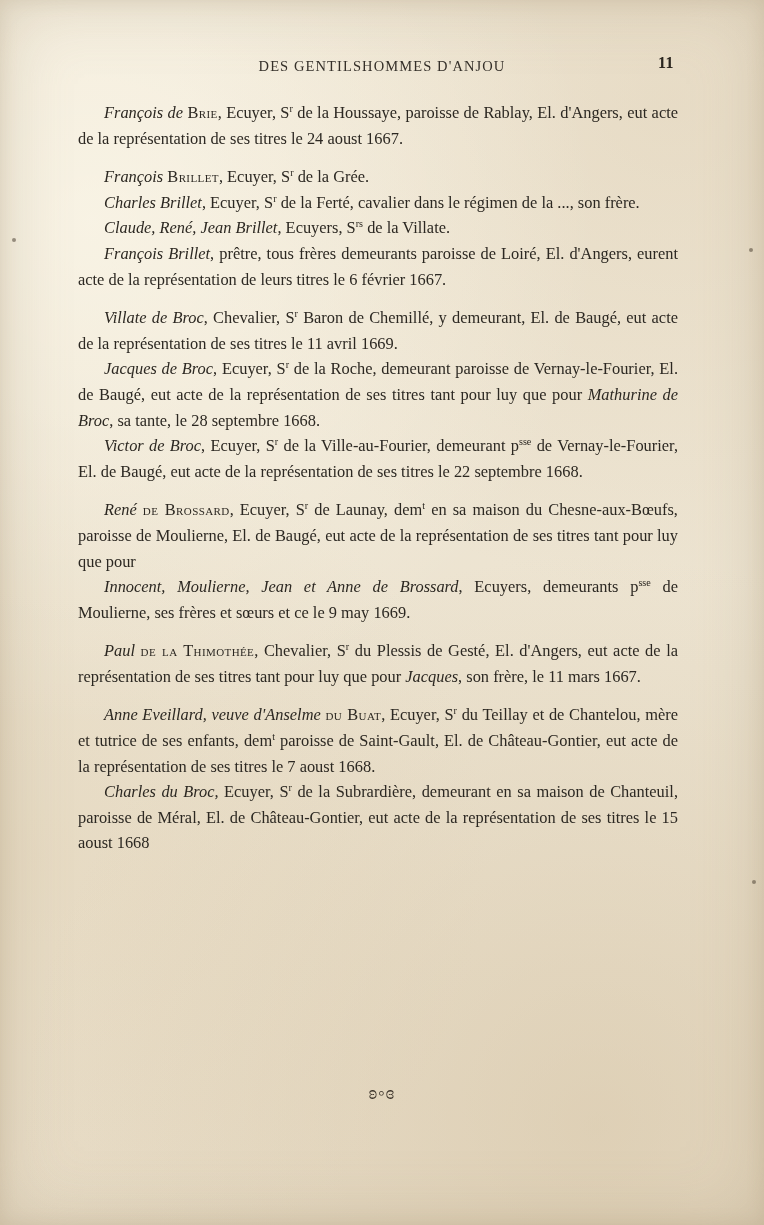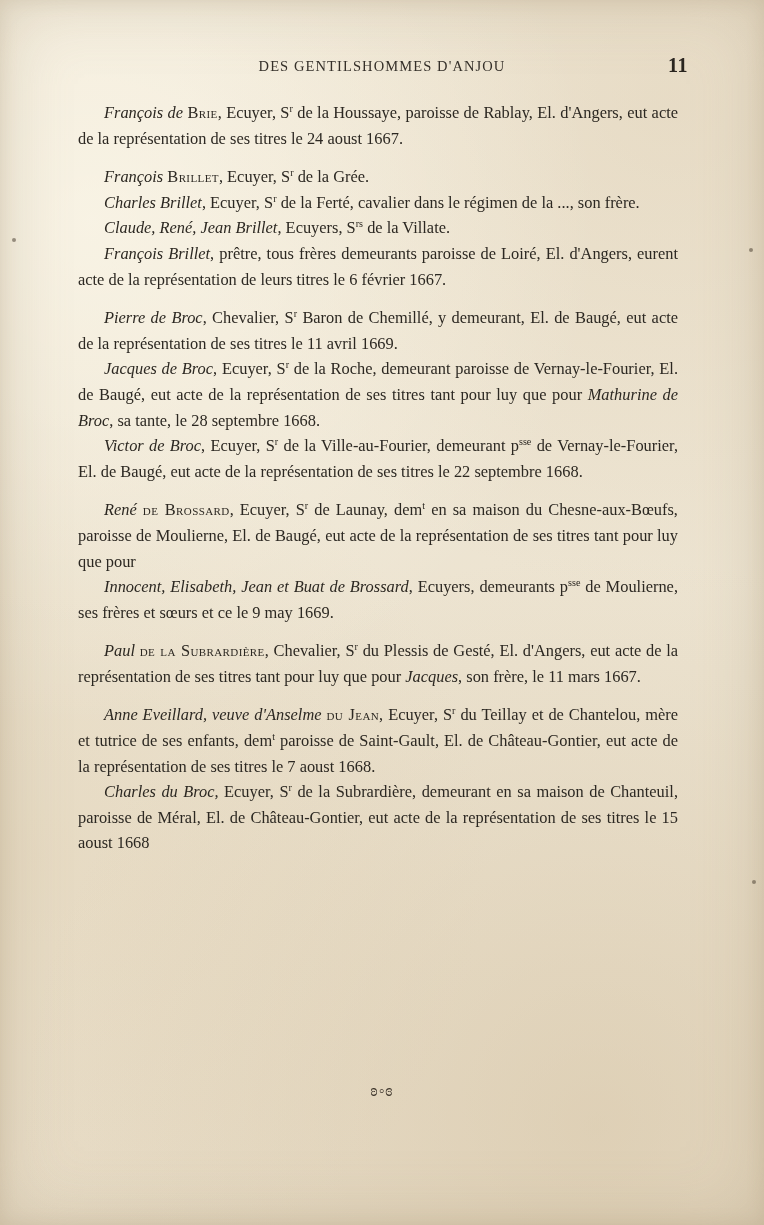--- a/index.html
+++ b/index.html
@@ -52,23 +52,23 @@
     right: 0;
     text-align: center;
     font-size: 14.5px;
     letter-spacing: 1.1px;
     font-variant: small-caps;
     text-transform: uppercase;
     color: #35302a;
   }
   .folio {
     position: absolute;
-    right: 76px;
+    right: 90px;
     top: -4px;
-    font-size: 20px;
+    font-size: 16px;
     font-weight: bold;
     color: #2a2620;
     letter-spacing: 0.5px;
   }
   .body {
     position: absolute;
     top: 100px;
     left: 78px;
     width: 600px;
   }
@@ -107,21 +107,21 @@
     background: #3a332b;
     vertical-align: middle;
     margin-left: 8px;
   }
   .ornament {
     position: absolute;
     top: 1082px;
     left: 0;
     right: 0;
     text-align: center;
-    font-size: 16px;
+    font-size: 19px;
     color: #3a3229;
     letter-spacing: 1px;
   }
   .margin-dot {
     position: absolute;
     width: 4px;
     height: 4px;
     border-radius: 50%;
     background: rgba(70,60,48,0.55);
   }
@@ -148,36 +148,36 @@
     </div>
 
     <div class="block">
       <p class="para"><span class="it">François</span> <span class="sc-up">Brillet</span>, Ecuyer, S<sup>r</sup> de la Grée.</p>
       <p class="para"><span class="it">Charles Brillet</span>, Ecuyer, S<sup>r</sup> de la Ferté, cavalier dans le régimen de la ..., son frère.</p>
       <p class="para"><span class="it">Claude, René, Jean Brillet</span>, Ecuyers, S<sup>rs</sup> de la Villate.</p>
       <p class="para"><span class="it">François Brillet</span>, prêtre, tous frères demeurants paroisse de Loiré, El. d'Angers, eurent acte de la représentation de leurs titres le 6 février 1667.</p>
     </div>
 
     <div class="block">
-      <p class="para"><span class="it">Pierre de Broc</span>, Chevalier, S<sup>r</sup> Baron de Chemillé, y demeurant, El. de Baugé, eut acte de la représentation de ses titres le 11 avril 1669.</p>
+      <p class="para"><span class="it">Villate de Broc</span>, Chevalier, S<sup>r</sup> Baron de Chemillé, y demeurant, El. de Baugé, eut acte de la représentation de ses titres le 11 avril 1669.</p>
       <p class="para"><span class="it">Jacques de Broc</span>, Ecuyer, S<sup>r</sup> de la Roche, demeurant paroisse de Vernay-le-Fourier, El. de Baugé, eut acte de la représentation de ses titres tant pour luy que pour <span class="it">Mathurine de Broc</span>, sa tante, le 28 septembre 1668.</p>
       <p class="para"><span class="it">Victor de Broc</span>, Ecuyer, S<sup>r</sup> de la Ville-au-Fourier, demeurant p<sup>sse</sup> de Vernay-le-Fourier, El. de Baugé, eut acte de la représentation de ses titres le 22 septembre 1668.</p>
     </div>
 
     <div class="block">
       <p class="para"><span class="it">René</span> <span class="sc-up">de Brossard</span>, Ecuyer, S<sup>r</sup> de Launay, dem<sup>t</sup> en sa maison du Chesne-aux-Bœufs, paroisse de Moulierne, El. de Baugé, eut acte de la représentation de ses titres tant pour luy que pour</p>
-      <p class="para"><span class="it">Innocent, Elisabeth, Jean et Buat de Brossard</span>, Ecuyers, demeurants p<sup>sse</sup> de Moulierne, ses frères et sœurs et ce le 9 may 1669.</p>
+      <p class="para"><span class="it">Innocent, Moulierne, Jean et Anne de Brossard</span>, Ecuyers, demeurants p<sup>sse</sup> de Moulierne, ses frères et sœurs et ce le 9 may 1669.</p>
     </div>
 
     <div class="block">
-      <p class="para"><span class="it">Paul</span> <span class="sc-up">de la Subrardière</span>, Chevalier, S<sup>r</sup> du Plessis de Gesté, El. d'Angers, eut acte de la représentation de ses titres tant pour luy que pour <span class="it">Jacques</span>, son frère, le 11 mars 1667.</p>
+      <p class="para"><span class="it">Paul</span> <span class="sc-up">de la Thimothée</span>, Chevalier, S<sup>r</sup> du Plessis de Gesté, El. d'Angers, eut acte de la représentation de ses titres tant pour luy que pour <span class="it">Jacques</span>, son frère, le 11 mars 1667.</p>
     </div>
 
     <div class="block">
-      <p class="para"><span class="it">Anne Eveillard, veuve d'Anselme</span> <span class="sc-up">du Jean</span>, Ecuyer, S<sup>r</sup> du Teillay et de Chantelou, mère et tutrice de ses enfants, dem<sup>t</sup> paroisse de Saint-Gault, El. de Château-Gontier, eut acte de la représentation de ses titres le 7 aoust 1668.</p>
+      <p class="para"><span class="it">Anne Eveillard, veuve d'Anselme</span> <span class="sc-up">du Buat</span>, Ecuyer, S<sup>r</sup> du Teillay et de Chantelou, mère et tutrice de ses enfants, dem<sup>t</sup> paroisse de Saint-Gault, El. de Château-Gontier, eut acte de la représentation de ses titres le 7 aoust 1668.</p>
       <p class="para"><span class="it">Charles du Broc,</span> Ecuyer, S<sup>r</sup> de la Subrardière, demeurant en sa maison de Chanteuil, paroisse de Méral, El. de Château-Gontier, eut acte de la représentation de ses titres le 15 aoust 1668</p>
     </div>
 
   </div>
 
   <div class="ornament">ʚ◦ɞ</div>
 
   <span class="margin-dot md1"></span>
   <span class="margin-dot md2"></span>
   <span class="margin-dot md3"></span>

